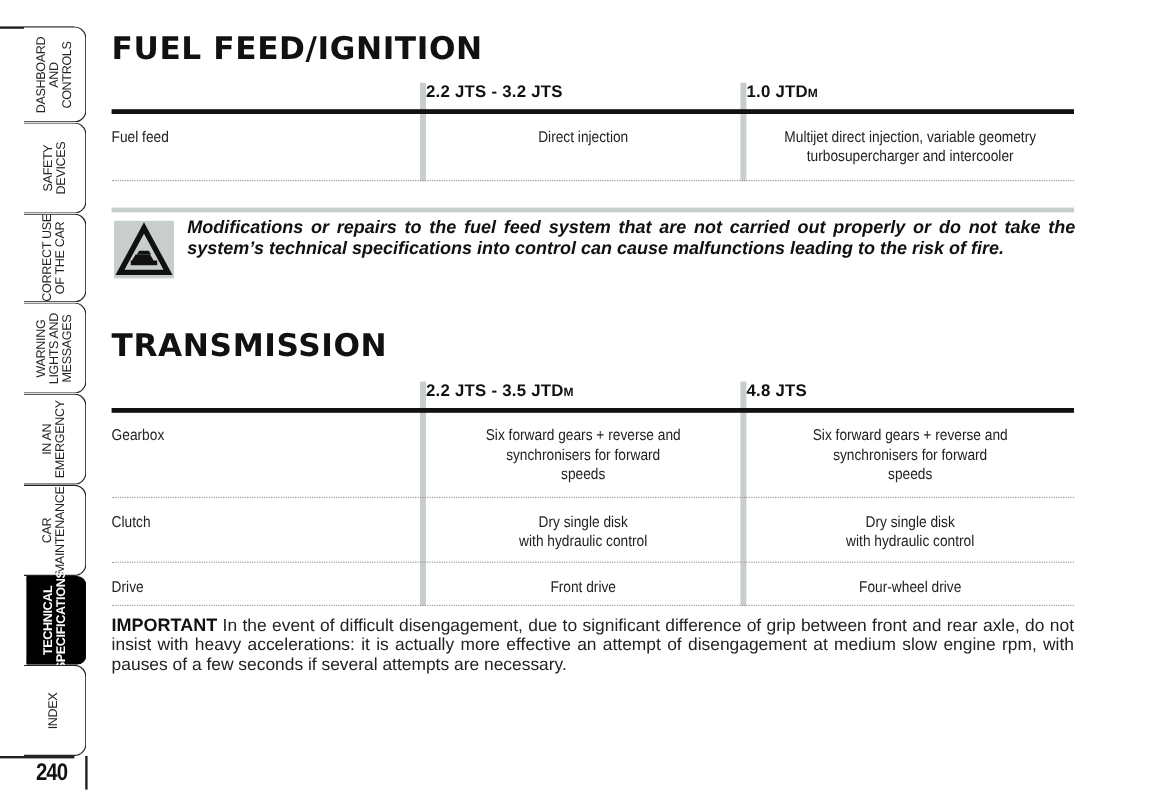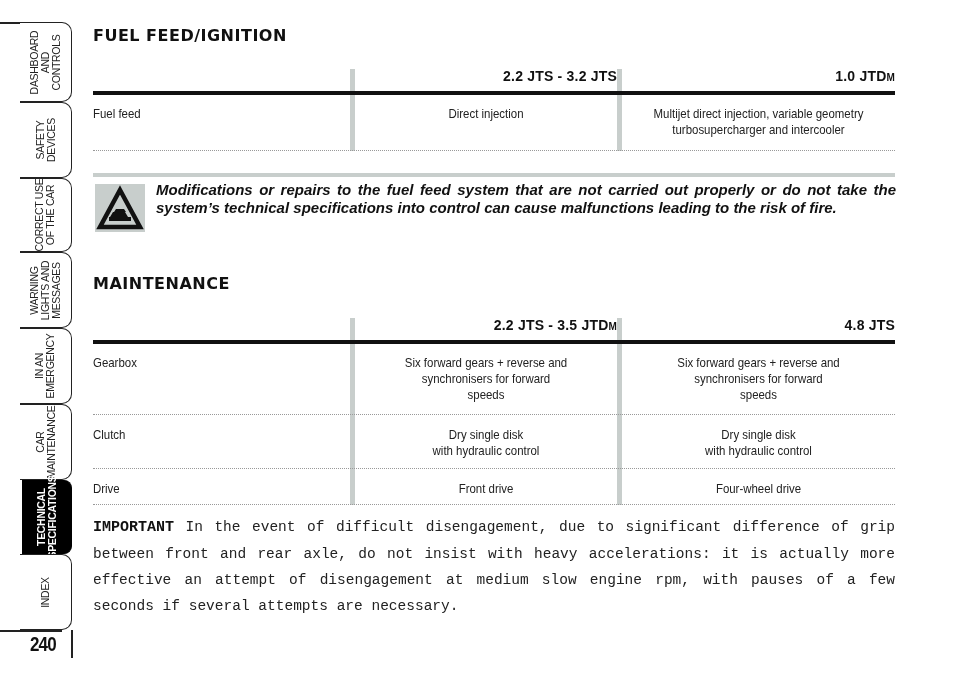--- a/index.html
+++ b/index.html
@@ -30,25 +30,25 @@
     font-size: 20px; font-weight: bold; letter-spacing: -1px; color: #111;
     font-family: "Liberation Sans", sans-serif; transform: scaleX(0.85); transform-origin: left;
   }
   .page-vline { position: absolute; left: 71px; top: 630px; width: 1.5px; height: 28px; background: #222; }
 
   
   .main { position: absolute; left: 93px; top: 0; width: 802px; }
   .section-title {
     position: absolute; left: 0;
     font-family: "DejaVu Sans", sans-serif; font-weight: bold;
-    font-size: 16px; letter-spacing: 0.5px; color: #111;
+    font-size: 26px; letter-spacing: 0.5px; color: #111;
   }
   .spec-table { position: absolute; left: 0; width: 802px; }
   .col-head {
-    position: absolute; font-weight: bold; font-size: 14px; text-align: right;
+    position: absolute; font-weight: bold; font-size: 14px; text-align: left;
     letter-spacing: 0.2px;
   }
   .col-head .sc { font-size: 10px; }
   .thick-rule { position: absolute; left: 0; width: 802px; height: 4px; background: #111; }
   .dot-rule { position: absolute; left: 0; width: 802px; height: 0; border-top: 1.5px dotted #999; }
   .grey-rule { position: absolute; left: 0; width: 802px; height: 4px; background: #c8cecc; }
   .vbar { position: absolute; width: 5px; background: #c8cecc; }
   .cell {
     position: absolute; font-size: 13px; line-height: 16px; color: #222;
     transform: scaleX(0.88); transform-origin: center top;
@@ -62,21 +62,21 @@
     background: #c8cecc;
   }
   .warn-text {
     position: absolute; left: 63px; top: 181px; width: 740px;
     font-family: "Liberation Sans", sans-serif; font-weight: bold; font-style: italic;
     font-size: 15px; line-height: 18px; text-align: justify; color: #111;
   }
 
   .important {
     position: absolute; left: 0; top: 514px; width: 802px;
-    font-size: 14.5px; line-height: 26px; color: #222; text-align: justify; font-family: Liberation Mono, monospace;
+    font-size: 14.5px; line-height: 16px; color: #222; text-align: justify;
   }
   .important b { font-weight: bold; font-size: 15px; color: #111; }
 </style>
 </head>
 <body>
 
 <div class="tabs">
   <div class="tab-line" style="top:22px"></div>
   <div class="tab" style="top:22px;height:80px">
     <span class="lbl">DASHBOARD
@@ -144,21 +144,21 @@
   <div class="grey-rule" style="top:173px"></div>
   <div class="warn-icon">
     <svg width="50" height="48" viewBox="0 0 50 48">
       <path d="M25 6 L45 43 L5 43 Z" fill="none" stroke="#111" stroke-width="4.5" stroke-linejoin="miter"></path>
       <path d="M15 33 L18 28 L30 28 L33 33 L36 33 L36 37 L14 37 L14 33 Z" fill="#111"></path>
       <path d="M19 28 L21 25 L29 25 L31 28 Z" fill="#111"></path>
     </svg>
   </div>
   <div class="warn-text">Modifications or repairs to the fuel feed system that are not carried out properly or do not take the system’s technical specifications into control can cause malfunctions leading to the risk of fire.</div>
 
-  <div class="section-title" style="top:274px">MAINTENANCE</div>
+  <div class="section-title" style="top:274px">TRANSMISSION</div>
 
   <div class="spec-table" style="top:0">
     <div class="vbar" style="left:257px;top:318px;height:187px"></div>
     <div class="vbar" style="left:524px;top:318px;height:187px"></div>
 
     <div class="col-head" style="left:262px;width:262px;top:317px">
       <span>2.2 JTS - 3.5 JTD</span><span class="sc">M</span>
     </div>
     <div class="col-head" style="left:529px;width:273px;top:317px">
       <span>4.8 JTS</span>

